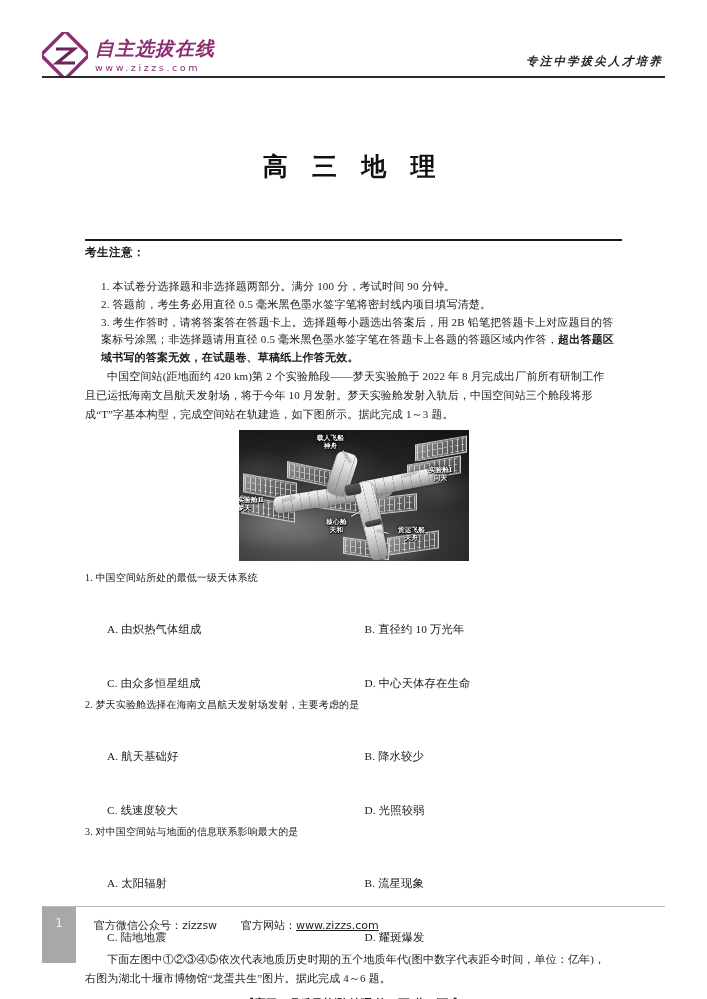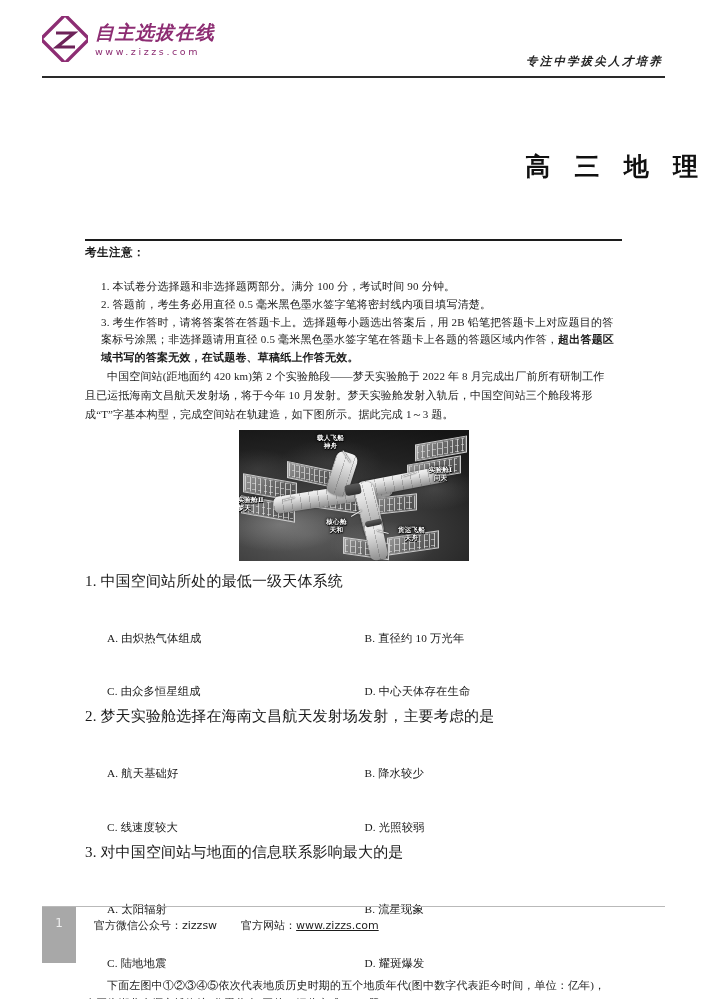--- a/index.html
+++ b/index.html
@@ -18,21 +18,21 @@
 
   
   .page-header {
     position: relative;
     height: 78px;
     margin: 0 42px;
   }
   .logo-block {
     position: absolute;
     left: 0;
-    top: 16px;
+    top: 32px;
     display: flex;
     align-items: center;
     gap: 7px;
   }
   .logo-mark {
     width: 46px;
     height: 46px;
     position: relative;
   }
   .logo-wordmark {
@@ -70,21 +70,21 @@
   .header-rule {
     position: absolute;
     left: 0;
     right: 0;
     bottom: 0;
     border-top: 2px solid #2a2a2a;
   }
 
   
   .paper-title {
-    text-align: right;
+    text-align: center;
     font-size: 25px;
     font-weight: bold;
     letter-spacing: 9px;
     margin: 72px 0 0 0;
     color: #111;
   }
 
   
   .paper-body {
     margin: 0 85px 0 85px;
@@ -211,21 +211,21 @@
     height: 0.8px;
     transform-origin: left center;
     box-shadow: 0 0 1.5px #000;
   }
 
   
   .question {
     margin: 0 0 2px 0;
   }
   .q-stem {
-    font-size: 15px;
+    font-size: 10px;
     line-height: 1.72;
     letter-spacing: 0.15px;
   }
   .q-options {
     display: grid;
     grid-template-columns: 1fr 1fr;
     column-gap: 0;
     row-gap: 0;
     margin-left: 22px;
   }

